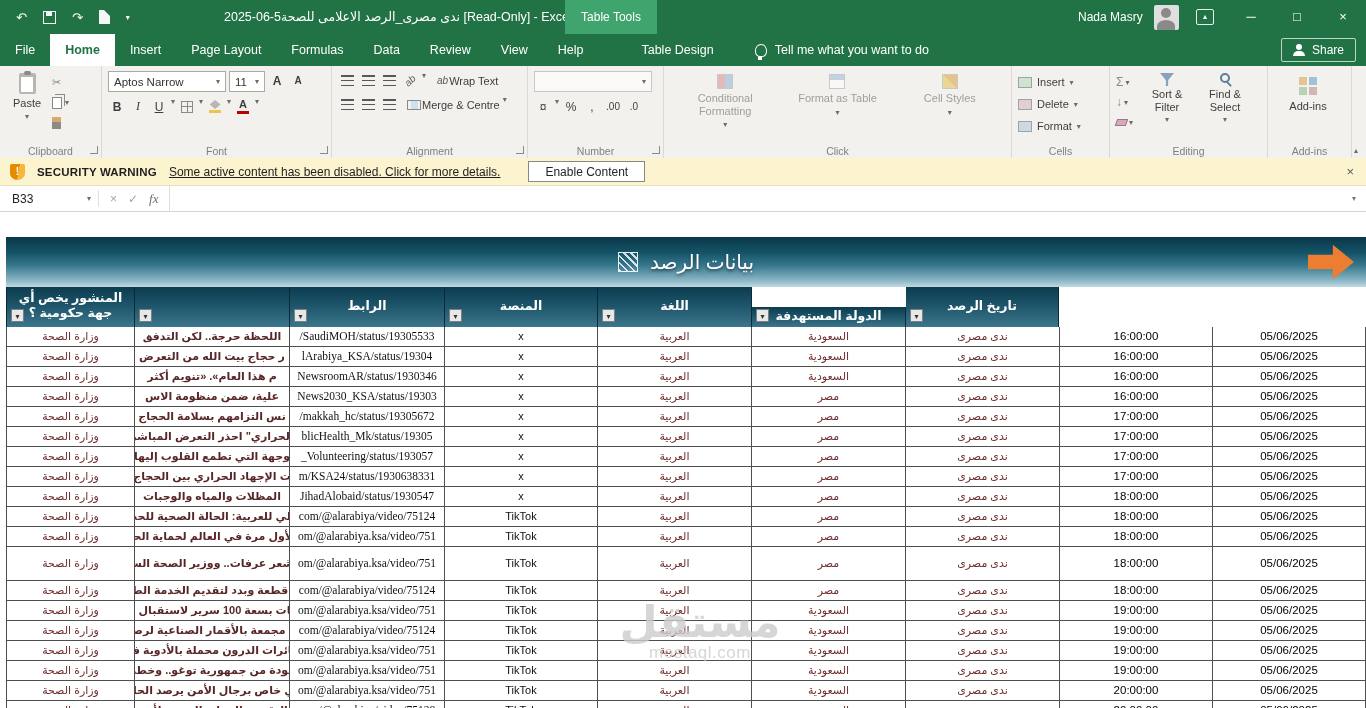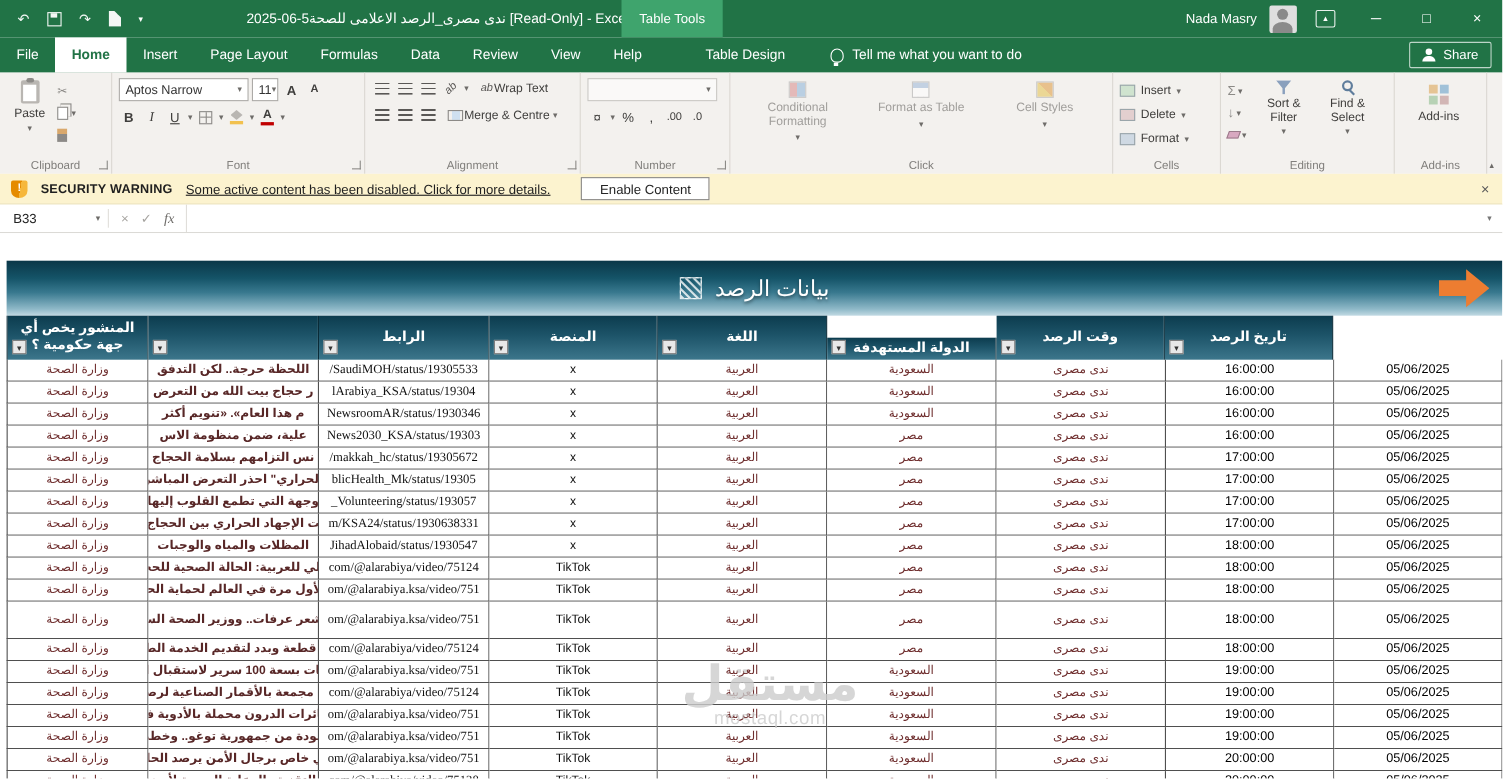--- a/index.html
+++ b/index.html
@@ -52,21 +52,21 @@
   .paste{display:flex;flex-direction:column;align-items:center;width:42px;gap:3px;margin-top:2px}
   .ic-clip{width:17px;height:21px;background:#b9b6b2;border-radius:2px;position:relative}
   .ic-clip::before{content:"";position:absolute;left:2.5px;top:4px;width:12px;height:15px;background:#fff}
   .ic-clip::after{content:"";position:absolute;left:5px;top:-2px;width:7px;height:4px;background:#8c8a87;border-radius:2px}
   .clip-mini{display:flex;flex-direction:column;gap:5px;margin:4px 0 0 4px}
   .mini{display:flex;align-items:center;gap:3px;height:15px;color:#8c8a87;font-size:11px}
   .ic-copy{width:10px;height:12px;border:1px solid #8c8a87;background:#fff;box-shadow:2.5px -2.5px 0 -.5px #f3f1ee,3px -3px 0 0 #8c8a87}
   .ic-fp{width:9px;height:12px;background:linear-gradient(#d9a86c 0 5px,#8c8a87 5px)}
 
   .g-font{width:230px}
-  .frow{display:flex;align-items:center;gap:3px;margin-bottom:5px}
+  .frow{display:flex;gap:3px;margin-bottom:5px}
   .combo{height:21px;border:1px solid #acaaa7;background:#fff;display:flex;align-items:center;justify-content:space-between;padding:0 5px;font-size:11.5px;color:#333}
   .combo.disabled{background:#faf9f8;border-color:#c9c7c3;color:#a09e9b}
   .fbtn{min-width:18px;height:19px;display:flex;align-items:center;justify-content:center;font-size:12px;color:#3f3e3c;gap:1px}
   .bld{font-weight:700}.itl{font-style:italic;font-family:"Liberation Serif",serif}.und{text-decoration:underline}
   .stack{display:flex;flex-direction:column;align-items:center;line-height:1}
   .cbar{width:12px;height:3px;margin-top:1px}
   .ic-borders{width:12px;height:12px;border:1px solid #8c8a87;background:linear-gradient(#8c8a87 0 0) center/100% 1px no-repeat,linear-gradient(#8c8a87 0 0) center/1px 100% no-repeat}
   .ic-bucket{width:11px;height:9px;background:#b9b6b2;clip-path:polygon(50% 0,100% 50%,50% 100%,0 50%)}
   .grow-a{font-size:12px;font-weight:700;color:#3f3e3c}
   .shrink-a{font-size:10px;font-weight:700;color:#3f3e3c}
@@ -228,21 +228,21 @@
       <div class="glabel">Clipboard</div>
       <div class="launcher"></div>
     </div>
 
     <div class="rgroup g-font">
       <div class="frow">
         <div class="combo" style="width:118px">
           <span>Aptos Narrow</span>
             <span class="dd"></span>
         </div>
-        <div class="combo" style="width:24px">
+        <div class="combo" style="width:36px">
           <span>11</span>
             <span class="dd"></span>
         </div>
         <span class="fbtn grow-a">A</span>
         <span class="fbtn shrink-a">A</span>
       </div>
       <div class="frow">
         <span class="fbtn bld">B</span>
         <span class="fbtn itl">I</span>
         <span class="fbtn und">U</span>
@@ -453,24 +453,20 @@
         </div>
         <div class="hcell" style="width: 154px;">
           <span>اللغة</span>
           <div class="filterbtn"></div>
         </div>
         <div class="hcell" style="width: 154px; margin-top: 20px;">
           <span>الدولة المستهدفة</span>
           <div class="filterbtn"></div>
         </div>
         <div class="hcell" style="width: 153px;">
-          <span>وقت الرصد</span>
-          <div class="filterbtn"></div>
-        </div>
-        <div class="hcell" style="width: 153px;">
           <span>تاريخ الرصد</span>
           <div class="filterbtn"></div>
         </div>
       </div>
     <div id="table-body">
         <div class="trow" style="height: 20px;">
           <div class="cell c-gov" style="width: 129px; height: 20px;">وزارة الصحة</div>
           <div class="cell c-title" style="width: 155px; height: 20px;">اللحظة حرجة.. لكن التدفق</div>
           <div class="cell c-link" style="width: 155px; height: 20px;">/SaudiMOH/status/19305533</div>
           <div class="cell c-platform" style="width: 153px; height: 20px;">x</div>

